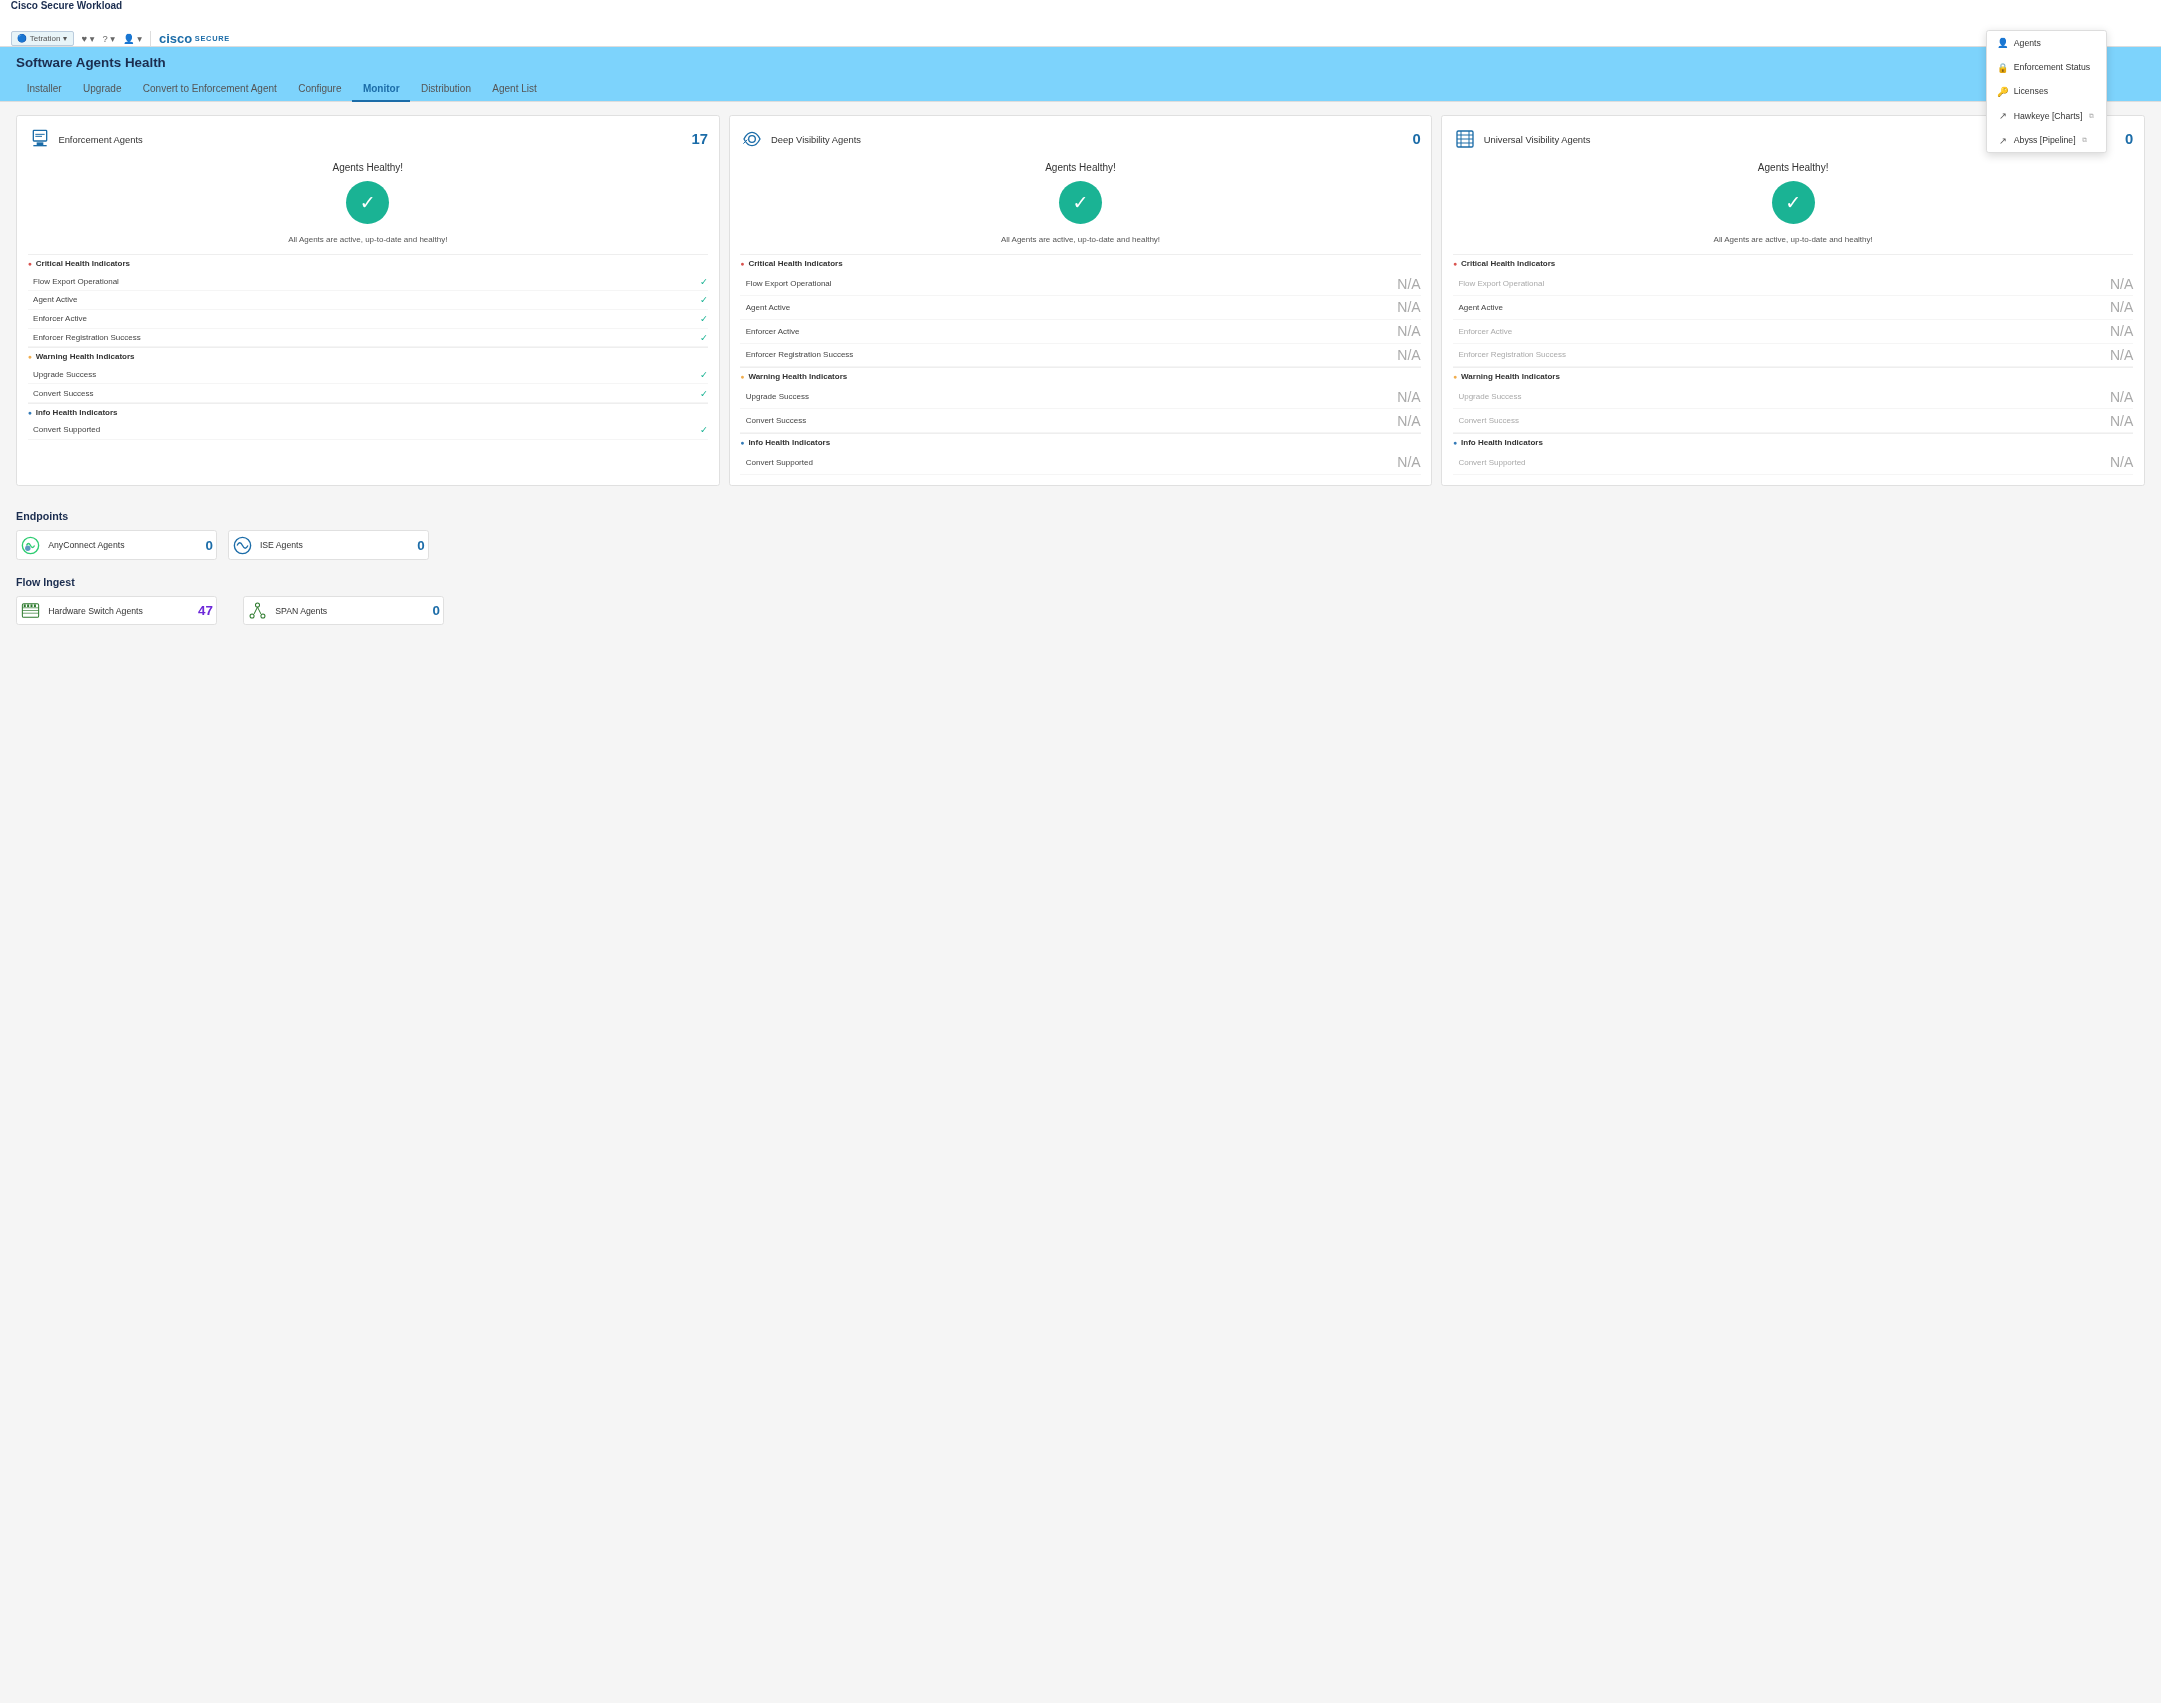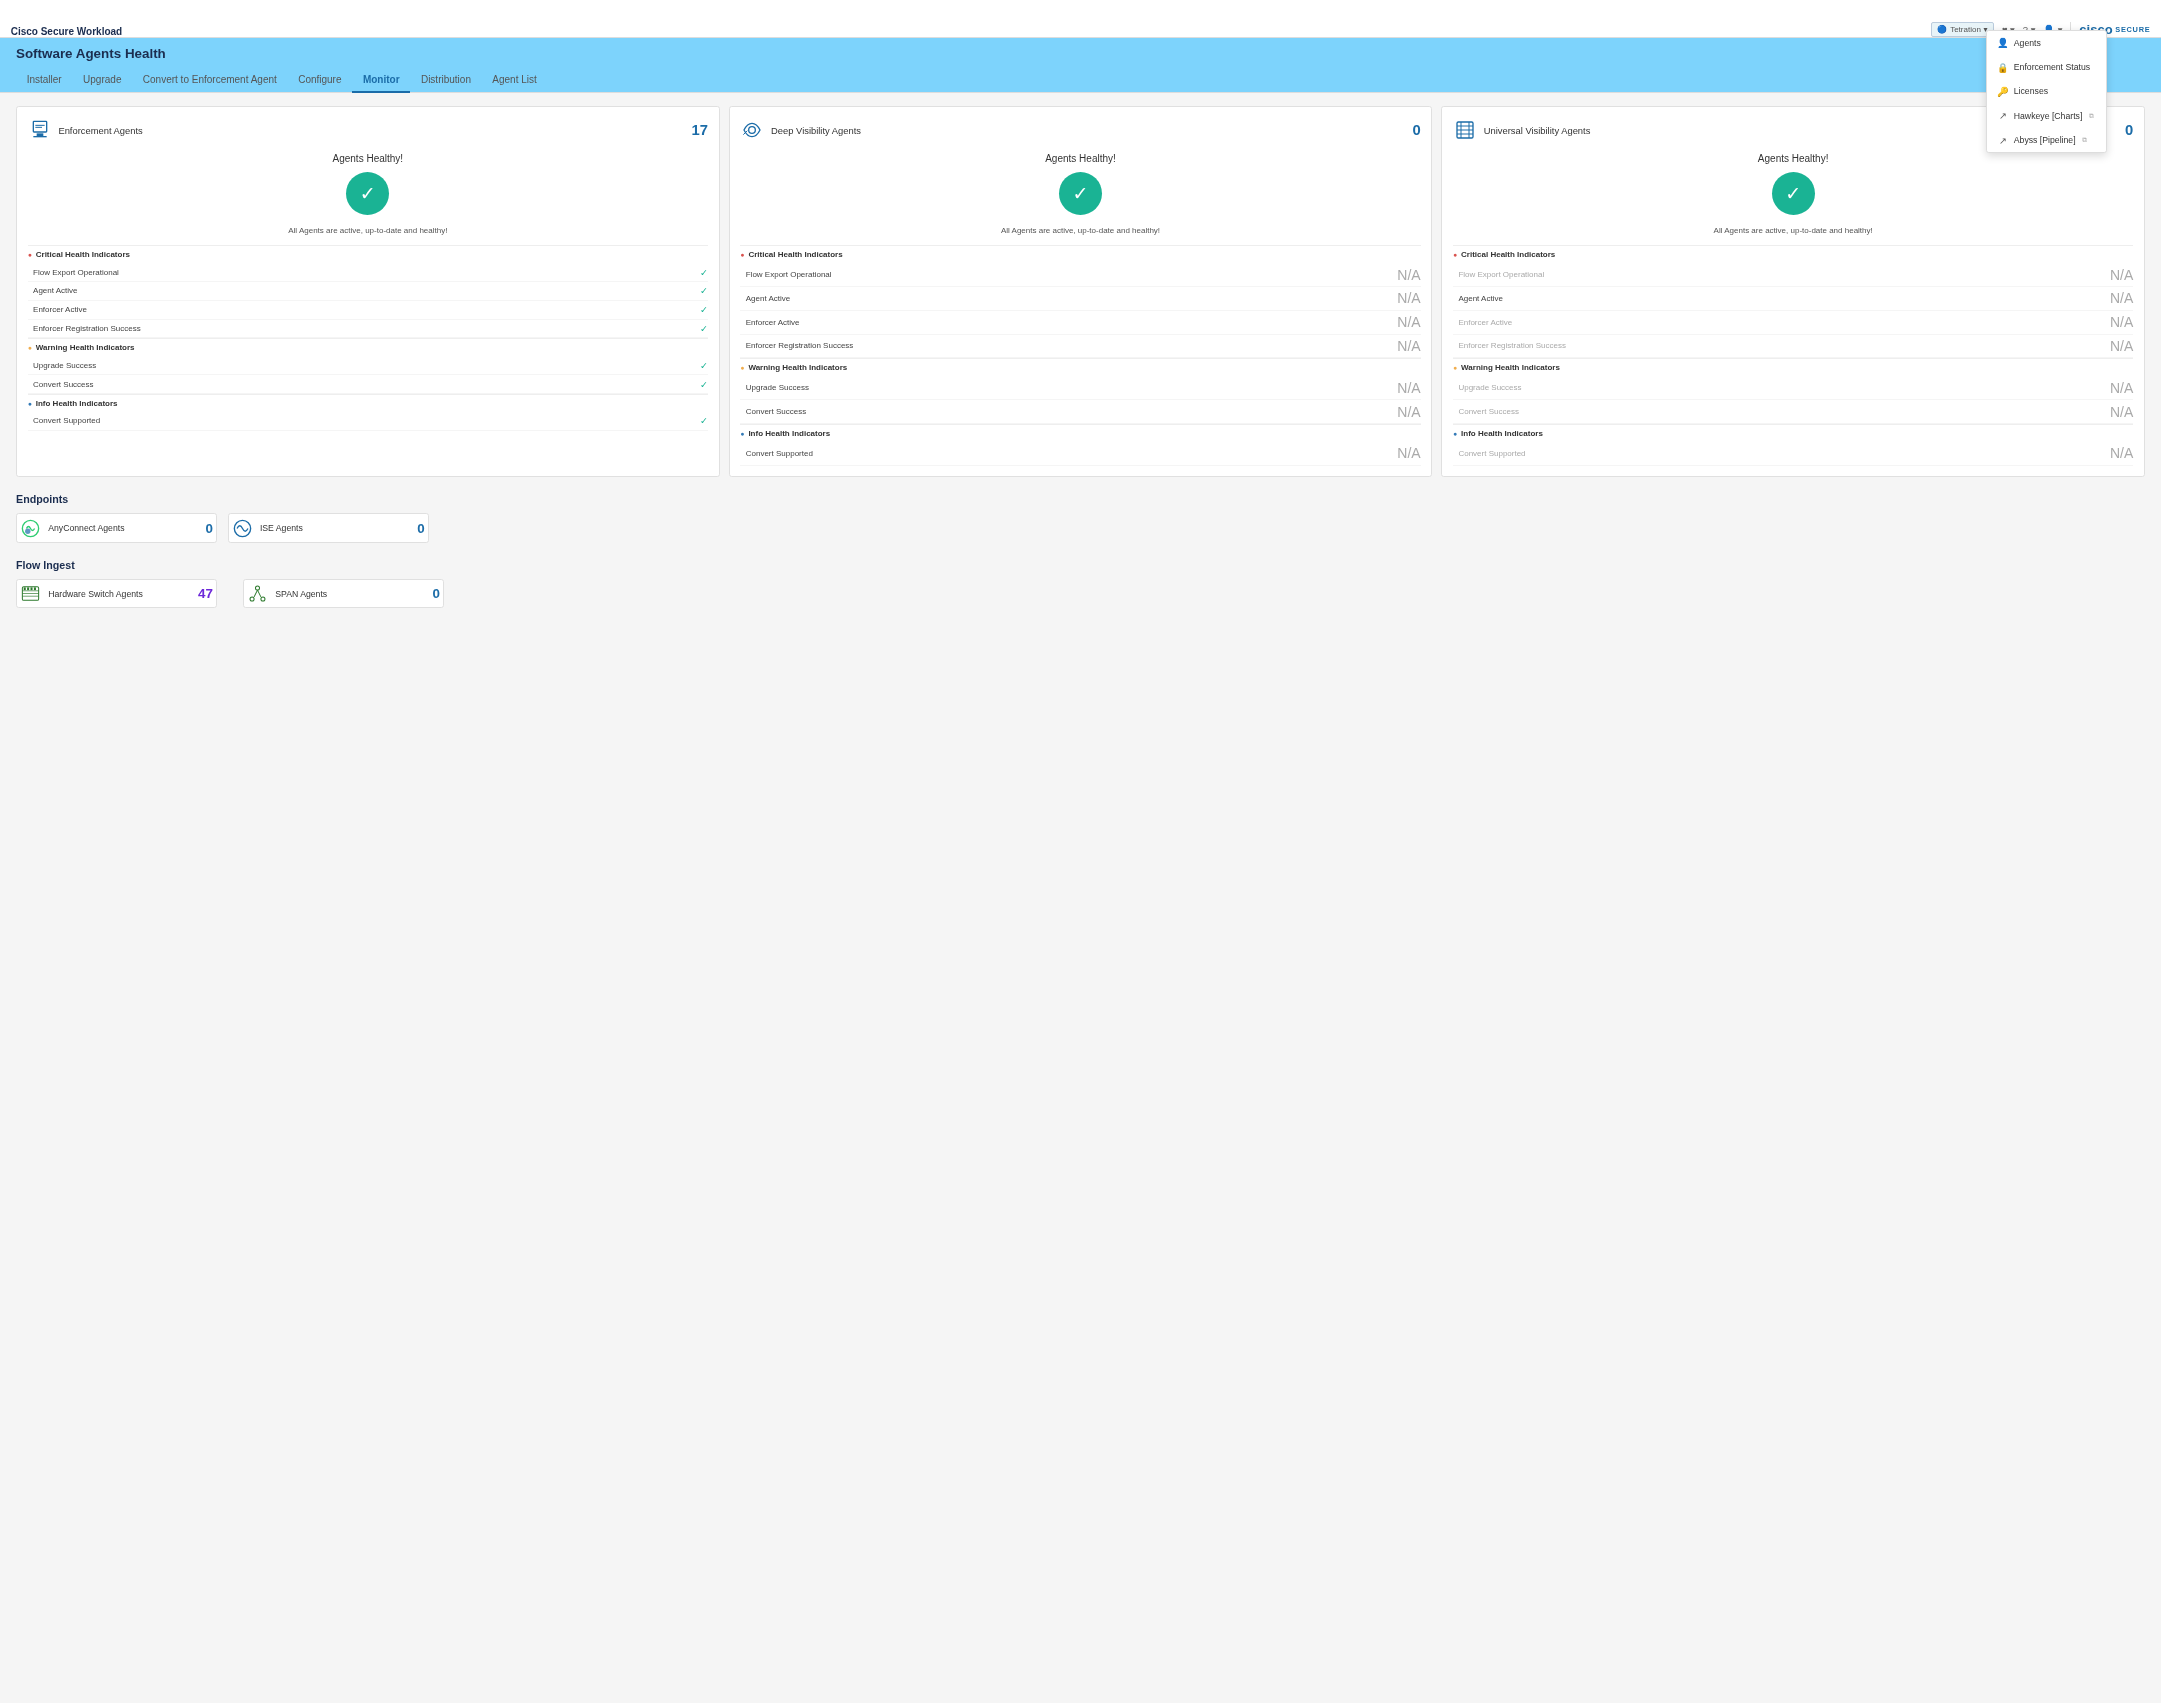--- a/index.html
+++ b/index.html
@@ -4,23 +4,24 @@
   <style>
     * { box-sizing: border-box; margin: 0; padding: 0; }
     body { font-family: -apple-system, BlinkMacSystemFont, 'Segoe UI', Arial, sans-serif; font-size: 8.7px; background: #f5f5f5; color: #333; }
 
     
     .top-nav {
       background: #fff;
       border-bottom: 0.7px solid #ddd;
       padding: 0 10.7px;
       display: flex;
-      align-items: flex-end;
-      height: 38px;
+      align-items: flex-start;
+      height: 47px;
       position: relative;
+      flex-direction: column;
     }
     .top-nav-brand {
       font-size: 10px;
       font-weight: 600;
       color: #1b2d4f;
       flex: 1;
     }
     .top-nav-right {
       display: flex;
       align-items: center;
@@ -80,21 +81,21 @@
       padding: 13.4px 16px;
       background: #f5f5f5;
       min-height: calc(100vh - 81px);
     }
 
     
     .cards-row {
       display: grid;
       grid-template-columns: 1fr 1fr 1fr;
       gap: 9px;
-      margin-bottom: 16px;
+      margin-bottom: 24px;
     }
 
     .agent-card {
       background: #fff;
       border: 0.7px solid #e0e0e0;
       border-radius: 2.7px;
       padding: 10.7px;
     }
 
     .card-header {

